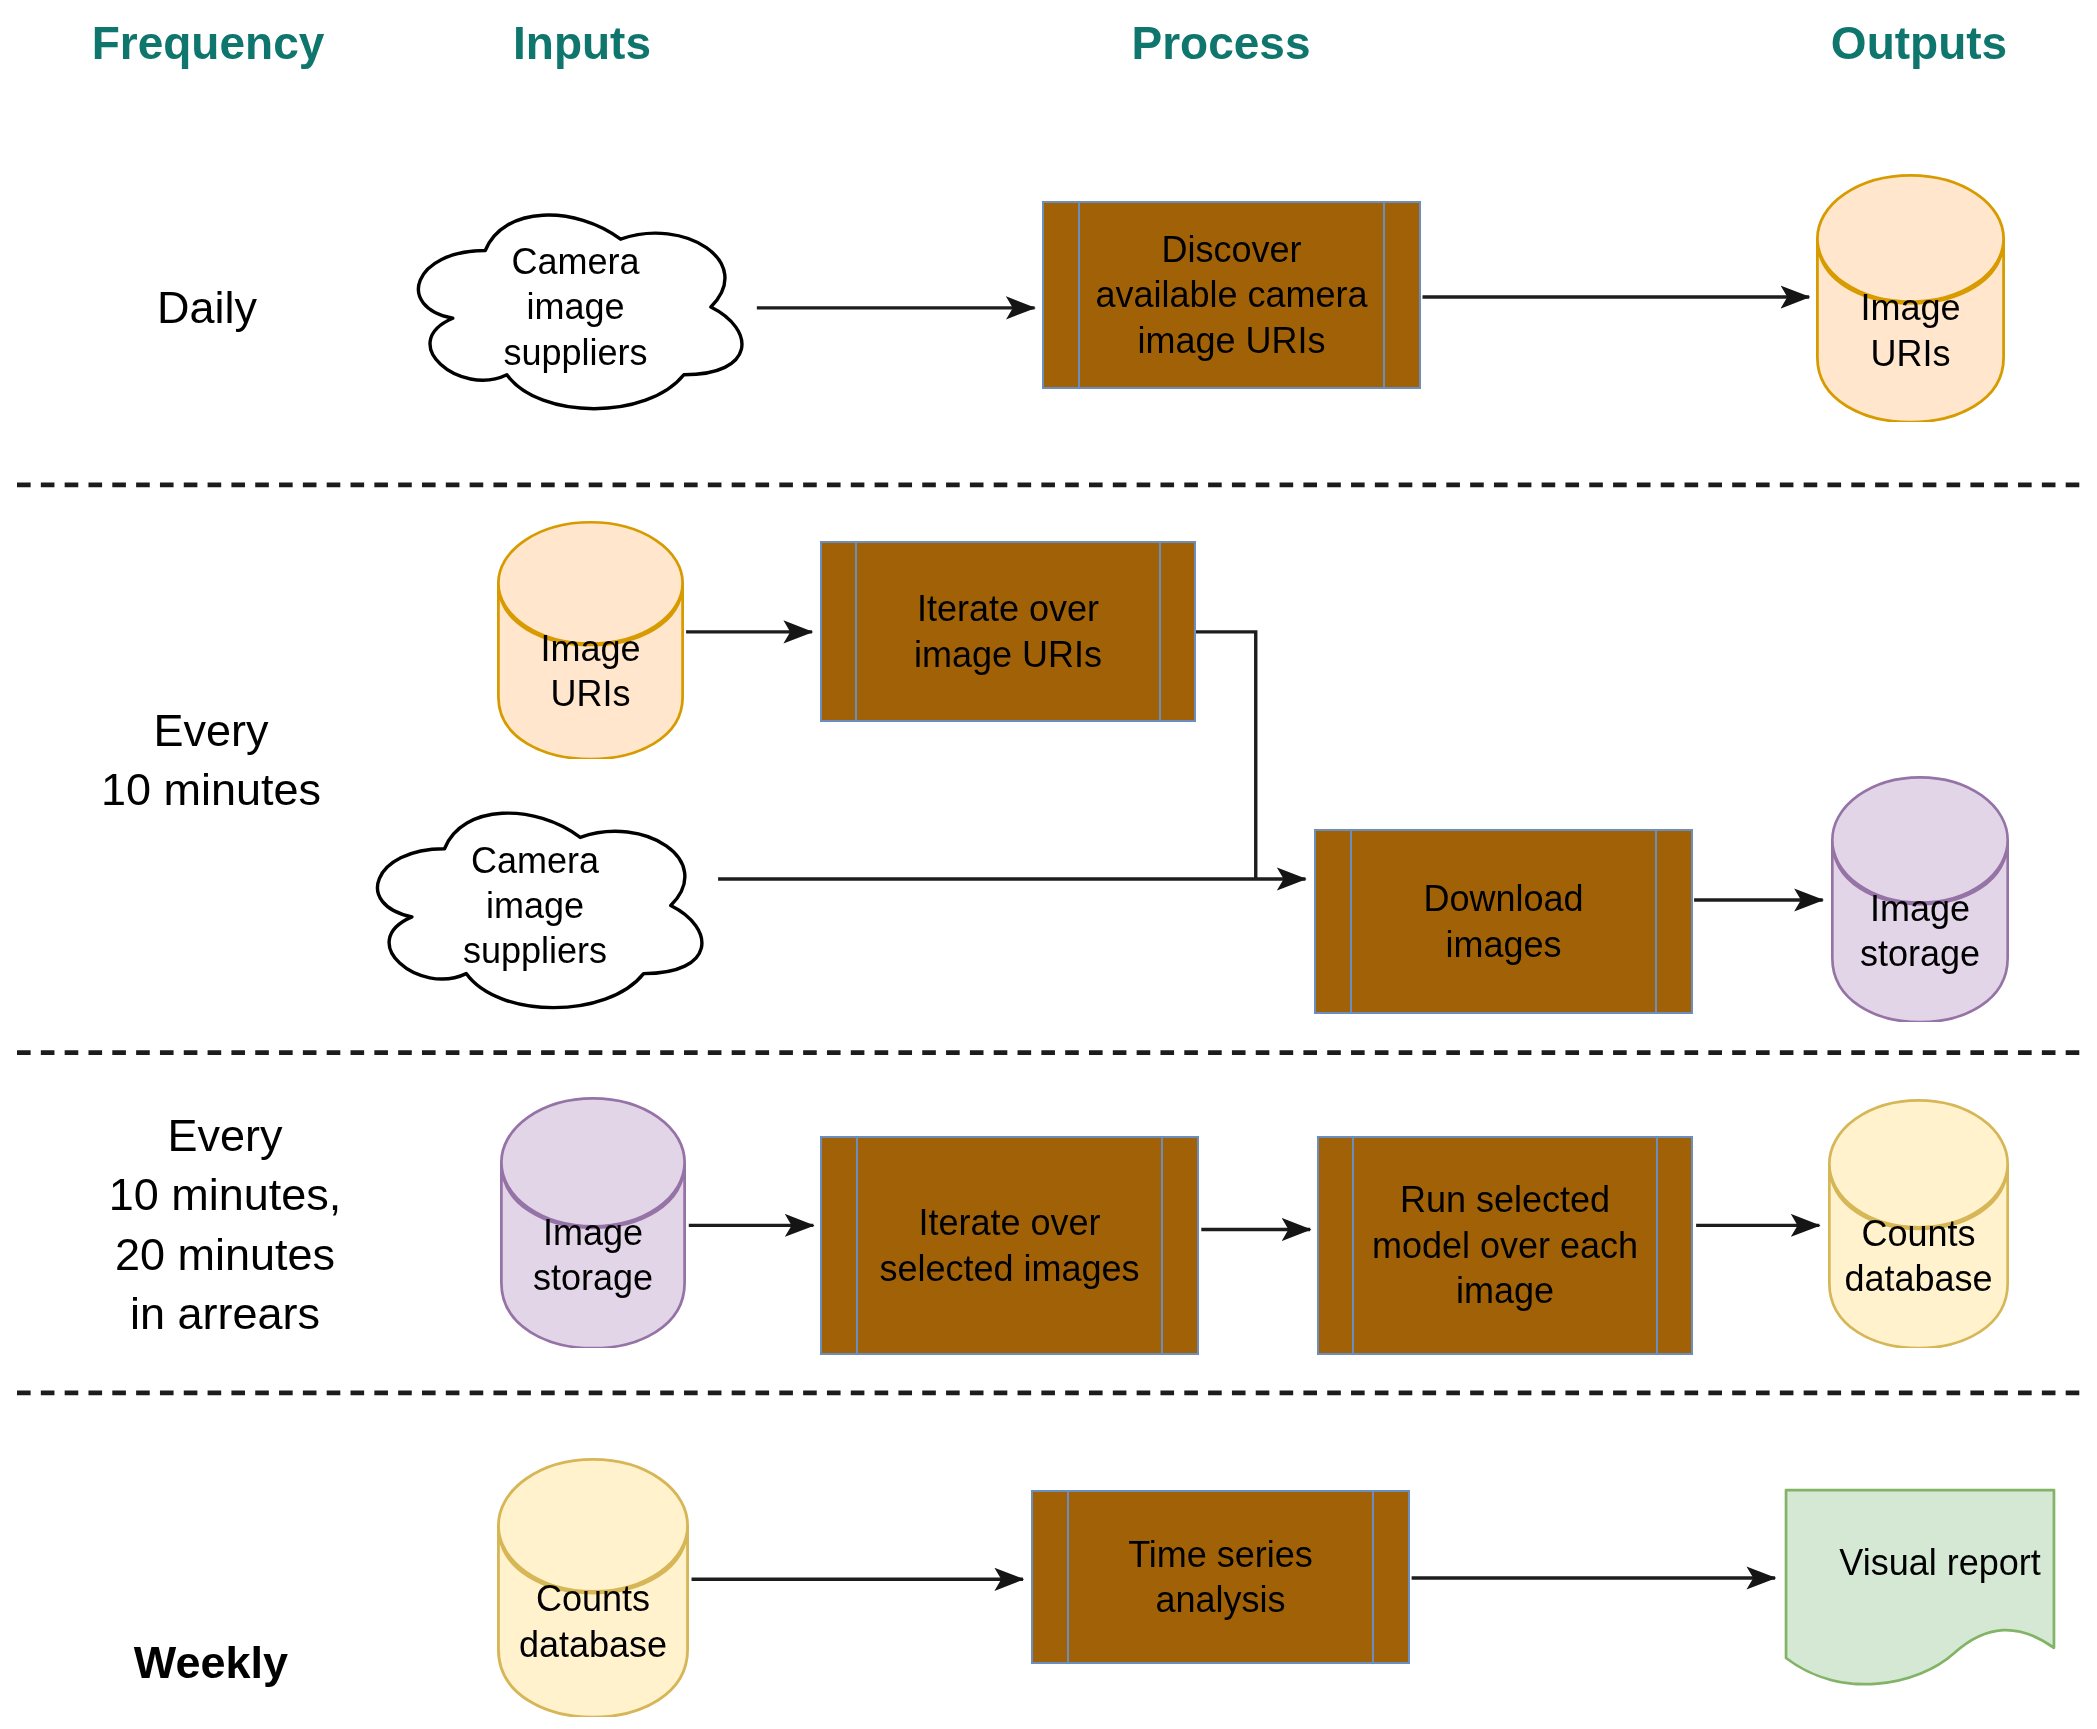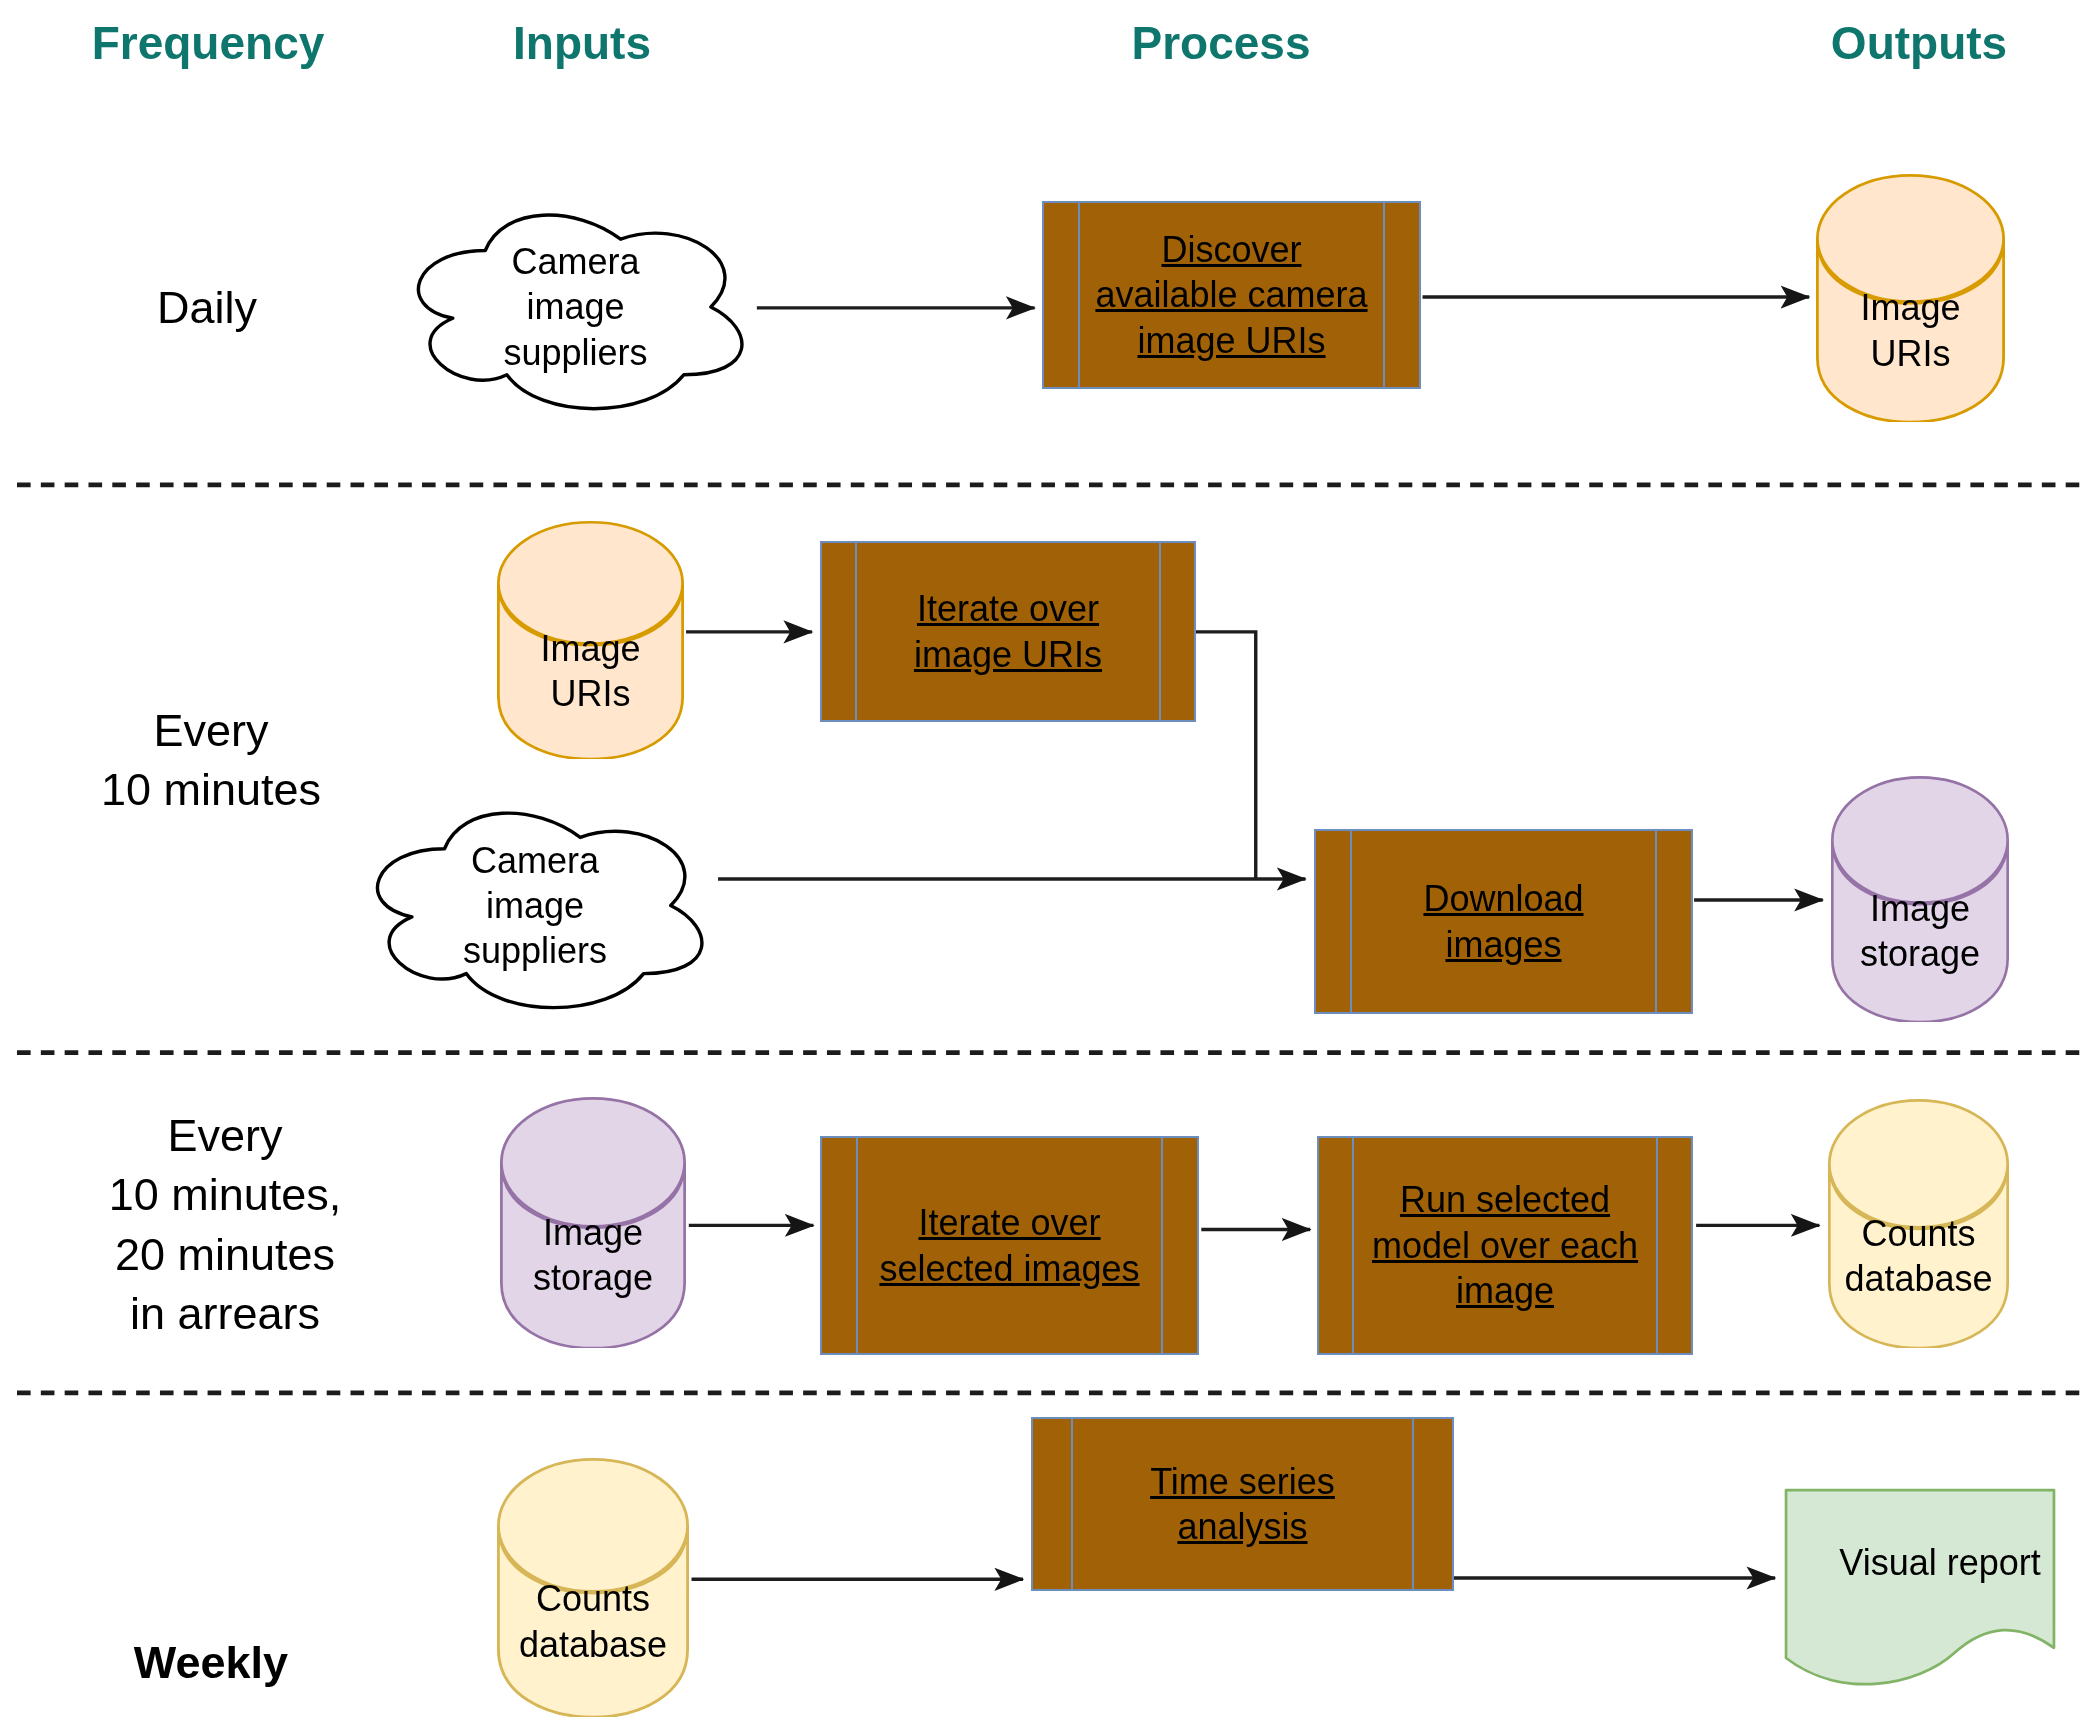--- a/index.html
+++ b/index.html
@@ -16,21 +16,21 @@
     font-size:46px; font-weight:bold; color:#0f766e;
     white-space:nowrap;
     transform:translate(-50%,-50%);
   }
   .freq-label {
     position:absolute;
     font-size:45px; line-height:1.32;
     text-align:center; white-space:pre-line;
     transform:translate(-50%,-50%);
   }
-  .node { position:absolute; box-sizing:border-box;text-decoration:underline; }
+  .node { position:absolute; box-sizing:border-box; }
   .node > svg { position:absolute; left:0; top:0; width:100%; height:100%; }
   .node-label {
     position:absolute; left:50%; top:50%;
     transform:translate(-50%,-50%);
     font-size:36px; line-height:1.26;
     text-align:center; white-space:pre-line;
     width:100%;
   }
   .cyl-label { top:63%; }
   .doc-label { top:37%;padding-left:40px; }
@@ -186,21 +186,21 @@
 
   <div class="node" style="left:497px; top:1458px; width:192px; height:259px;">
     <svg viewBox="0 0 270 365" preserveAspectRatio="none">
       <path d="M2,95 L2,270 C2,397 268,397 268,270 L268,95 C268,222 2,222 2,95 Z" fill="#fff2cc" stroke="#d6b656" stroke-width="4"></path>
       <ellipse cx="135" cy="95" rx="133" ry="93" fill="#fff2cc" stroke="#d6b656" stroke-width="4"></ellipse>
     </svg>
     <div class="node-label cyl-label">Counts
 database</div>
   </div>
 
-  <div class="node process" style="left:1031px; top:1417px; width:423px; height:174px;">
+  <div class="node process" style="left:1031px; top:1490px; width:379px; height:174px;">
     <div class="node-label">Time series
 analysis</div>
   </div>
 
   <div class="node" style="left:1784px; top:1488px; width:272px; height:204px;">
     <svg viewBox="0 0 400 300" preserveAspectRatio="none">
       <path d="M3,3 L397,3 L397,235 C345,198 298,200 250,243 C198,290 85,313 3,250 Z" fill="#d5e8d4" stroke="#82b366" stroke-width="4" stroke-linejoin="round"></path>
     </svg>
     <div class="node-label doc-label">Visual report</div>
   </div>

